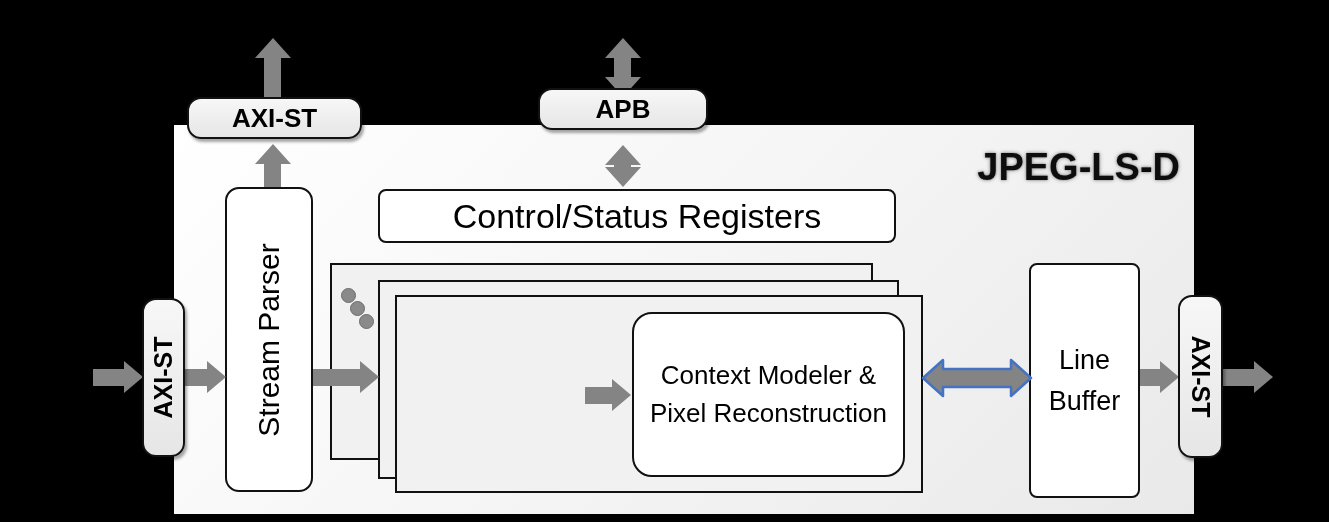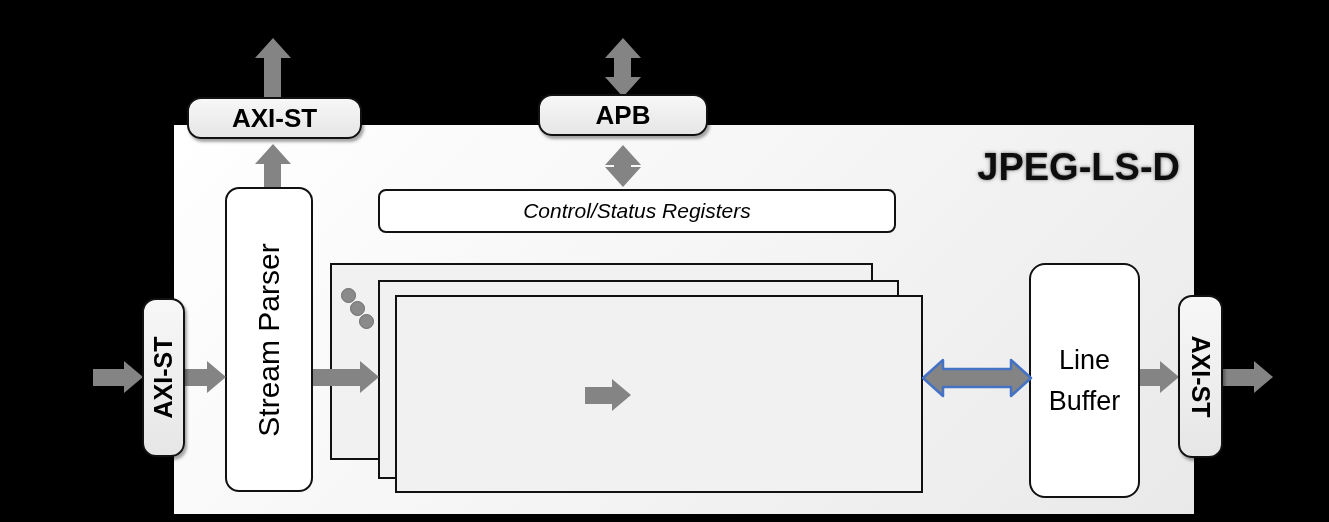--- a/index.html
+++ b/index.html
@@ -43,39 +43,42 @@
   <div class="chip-title">JPEG-LS-D</div>
 
   <div class="stackbox" style="left:330px;top:263px;width:543px;height:197px;z-index:1;"></div>
   <div class="stackbox" style="left:378px;top:280px;width:521px;height:199px;z-index:2;"></div>
   <div class="stackbox" style="left:395px;top:295px;width:528px;height:198px;z-index:3;"></div>
 
   <div class="dot" style="left:341px;top:288px;"></div>
   <div class="dot" style="left:350px;top:301px;"></div>
   <div class="dot" style="left:359px;top:314px;"></div>
 
-  <div class="block" style="left:378px;top:189px;width:518px;height:44px;border-radius:8px;font-size:21px;font-style:italic;">
+  <div class="block" style="left:378px;top:189px;width:518px;height:54px;border-radius:8px;font-size:34px;">
     <span>Control/Status Registers</span>
   </div>
 
   <div class="block" style="left:225px;top:187px;width:88px;height:305px;border-radius:14px;font-size:30px;z-index:5;">
     <span class="vtext">Stream Parser</span>
   </div>
 
 
+  <div class="block" style="left:632px;top:312px;width:273px;height:165px;border-radius:20px;font-size:26px;line-height:1.45;padding:0 10px;">
+    <span>Context Modeler &amp; Pixel Reconstruction</span>
+  </div>
 
-  <div class="block" style="left:1029px;top:263px;width:111px;height:235px;border-radius:16px;font-size:27px;line-height:1.5;">
+  <div class="block" style="left:1029px;top:263px;width:111px;height:235px;border-radius:8px;font-size:27px;line-height:1.5;">
     <span>Line Buffer</span>
   </div>
 
   <div class="pill" style="left:187px;top:97px;width:175px;height:42px;">
     <span>AXI-ST</span>
   </div>
 
-  <div class="pill" style="left:538px;top:94px;width:170px;height:42px;">
+  <div class="pill" style="left:538px;top:88px;width:170px;height:42px;">
     <span>APB</span>
   </div>
 
   <div class="pill" style="left:142px;top:298px;width:43px;height:159px;font-size:25px;">
     <span class="vtext">AXI-ST</span>
   </div>
 
   <div class="pill" style="left:1178px;top:295px;width:45px;height:163px;font-size:25px;">
     <span class="vtext-cw">AXI-ST</span>
   </div>

